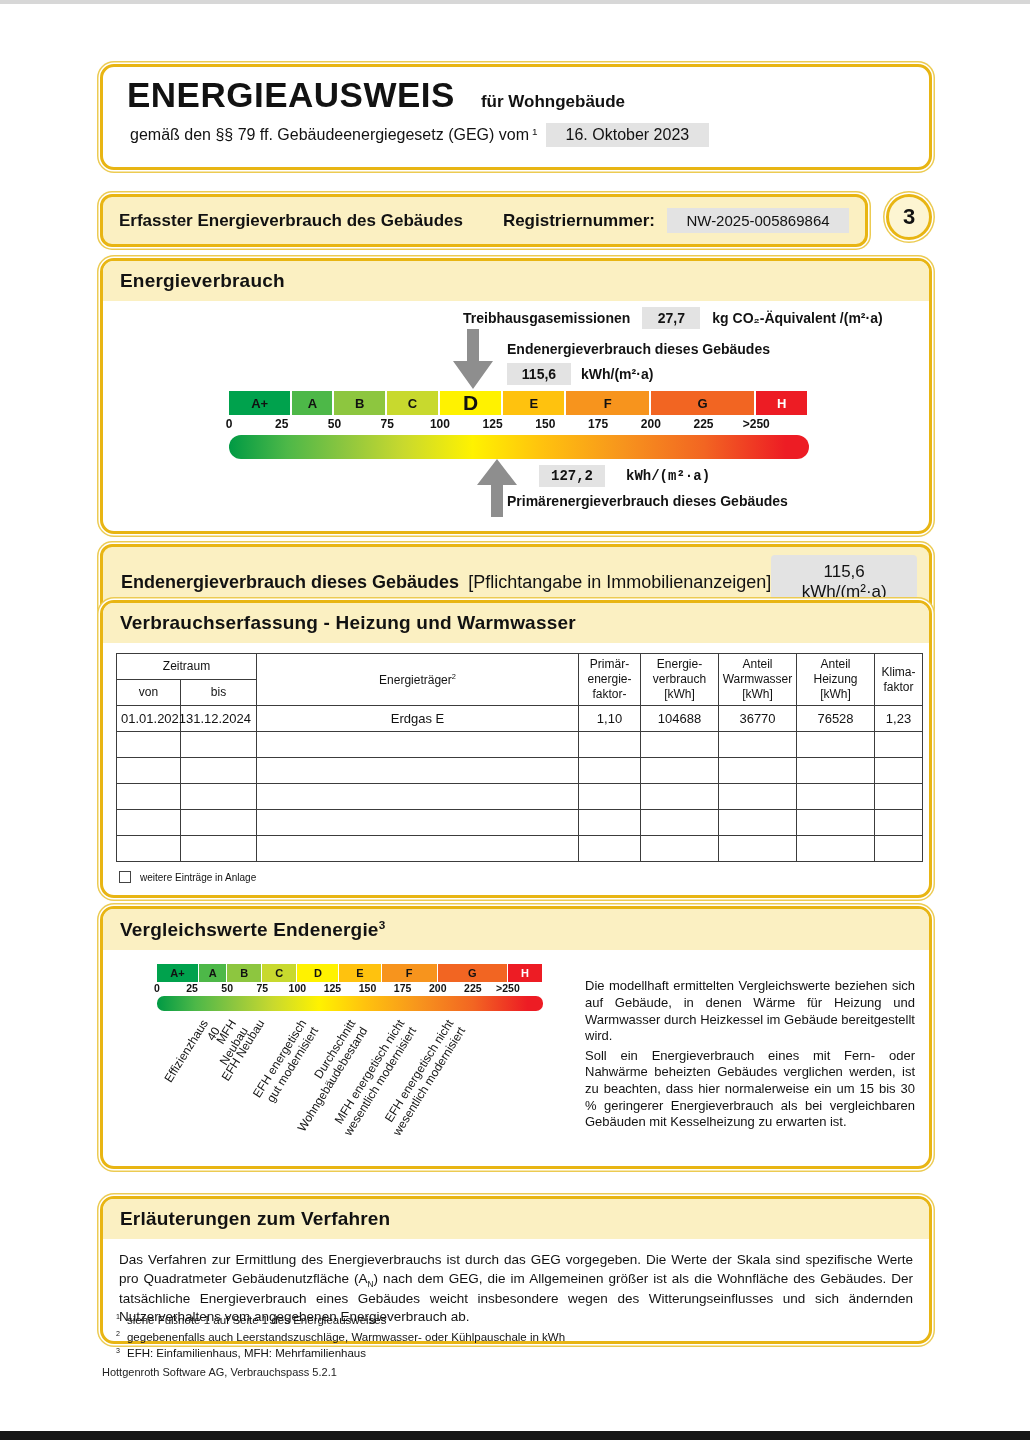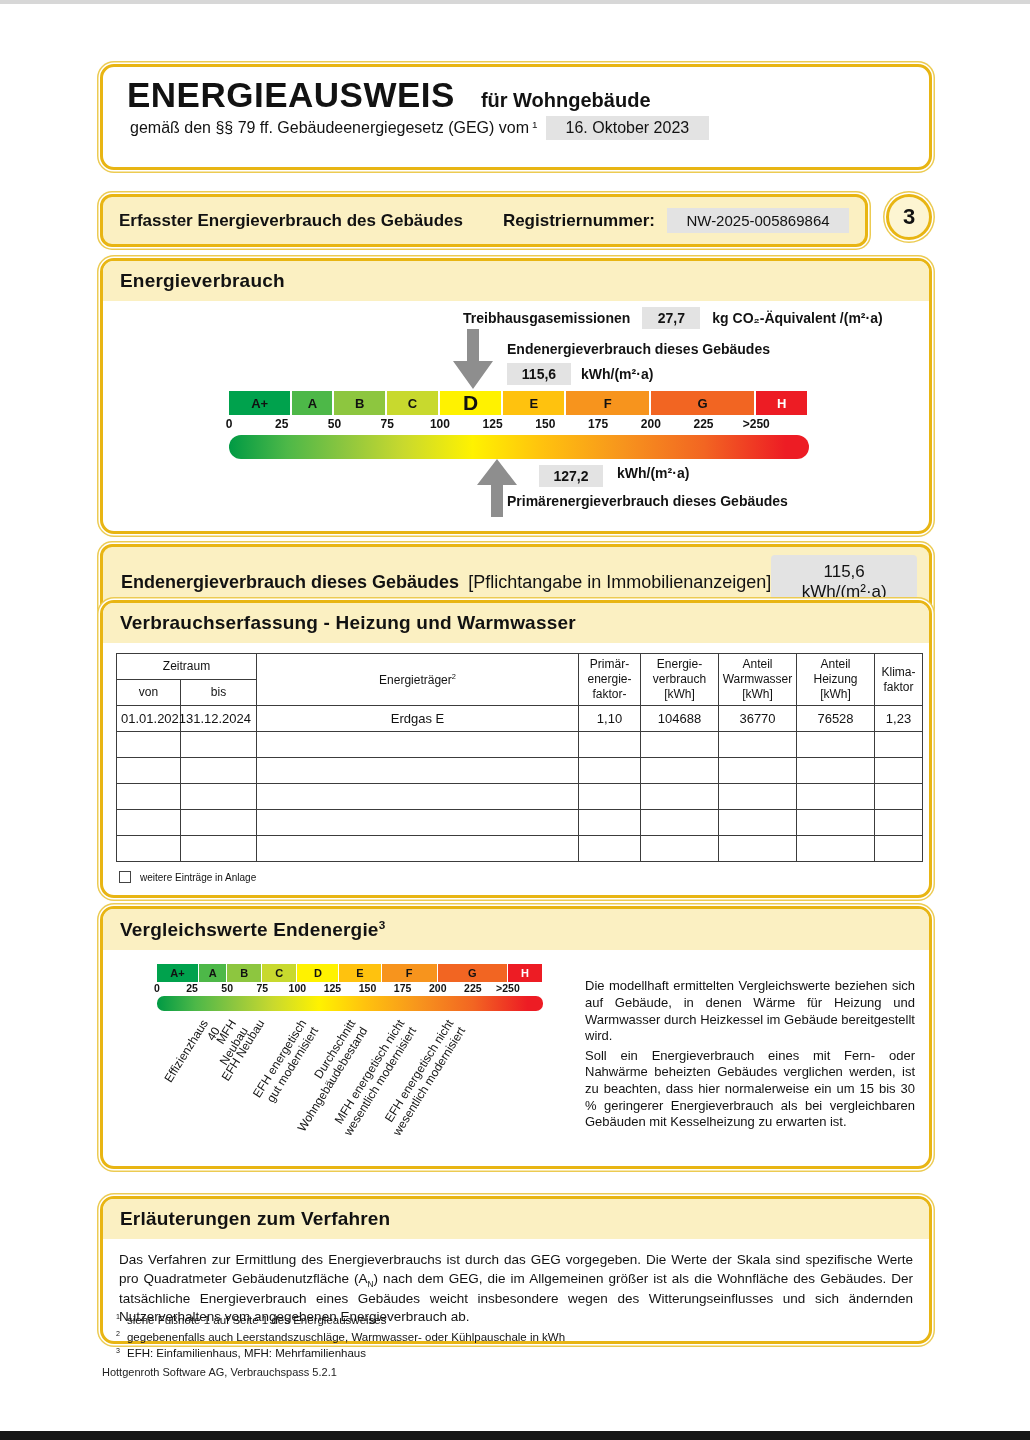--- a/index.html
+++ b/index.html
@@ -23,22 +23,22 @@
   }
   .graybox { background:#e3e3e3; display:inline-block; text-align:center; padding:3px 12px; }
   .b { font-weight:bold; }
   sup { font-size:0.62em; vertical-align:super; }
   sub { font-size:0.62em; vertical-align:sub; }
 
   
   .header-box { top:64px; height:106px; padding:10px 22px 10px 24px; }
   .title-row { display:flex; align-items:baseline; gap:26px; }
   .main-title { font-size:35px; font-weight:bold; line-height:1.02; letter-spacing:0.5px; }
-  .subtitle { font-size:20px; font-weight:bold; }
-  .law-row { display:flex; align-items:center; font-size:16px; margin-top:3px; padding-left:3px; }
+  .subtitle { font-size:17px; font-weight:bold; }
+  .law-row { display:flex; align-items:center; font-size:16px; margin-top:10px; padding-left:3px; }
   .law-row sup { margin:0 8px 6px 3px; }
   .date-box { font-size:16px; padding:3px 20px; }
 
   
   .info-row { position:absolute; left:100px; top:194px; width:832px; display:flex; gap:18px; }
   .info-bar {
     flex:1; background:#fbf0c2; border:3px solid #e8b513; border-radius:12px;
     box-shadow:0 0 0 1.5px #fff, 0 0 0 3px #eccb52;
     display:flex; align-items:center; justify-content:space-between; padding:11px 16px;
   }
@@ -69,21 +69,21 @@
     font-size:13px; font-weight:bold; border-right:2px solid #fff; color:#111;
   }
   .band.rated { font-size:21px; }
   .band.light { color:#fff; }
   .ticks-row { position:absolute; left:126px; top:116px; width:580px; height:15px; }
   .tick { position:absolute; transform:translateX(-50%); font-size:12px; font-weight:bold; white-space:nowrap; }
   .grad-bar {
     position:absolute; left:126px; top:134px; width:580px; height:24px; border-radius:12px;
     background:linear-gradient(90deg,#009a44 0%,#4db848 10%,#8dc63f 20%,#c8d92e 30%,#fff200 42%,#ffc20e 54%,#f7941d 68%,#f26522 82%,#ed1c24 96%);
   }
-  .pe-value-row { position:absolute; left:436px; top:164px; display:flex; gap:14px; }
+  .pe-value-row { position:absolute; left:436px; top:164px; display:flex; align-items:center; gap:21px;font-family:Liberation Mono, monospace; }
   .pe-value { min-width:64px; }
   .pe-label { position:absolute; left:404px; top:192px; white-space:nowrap; }
 
   
   .endbar {
     top:544px; background:#fbf0c2; border-radius:12px;
     display:flex; align-items:center; justify-content:space-between; padding:8px 12px 8px 18px;
   }
   .endbar-left { font-size:18px; display:flex; align-items:baseline; gap:9px; white-space:nowrap; }
   .endbar-value { font-size:17px; padding:7px 24px; border-radius:4px; }

